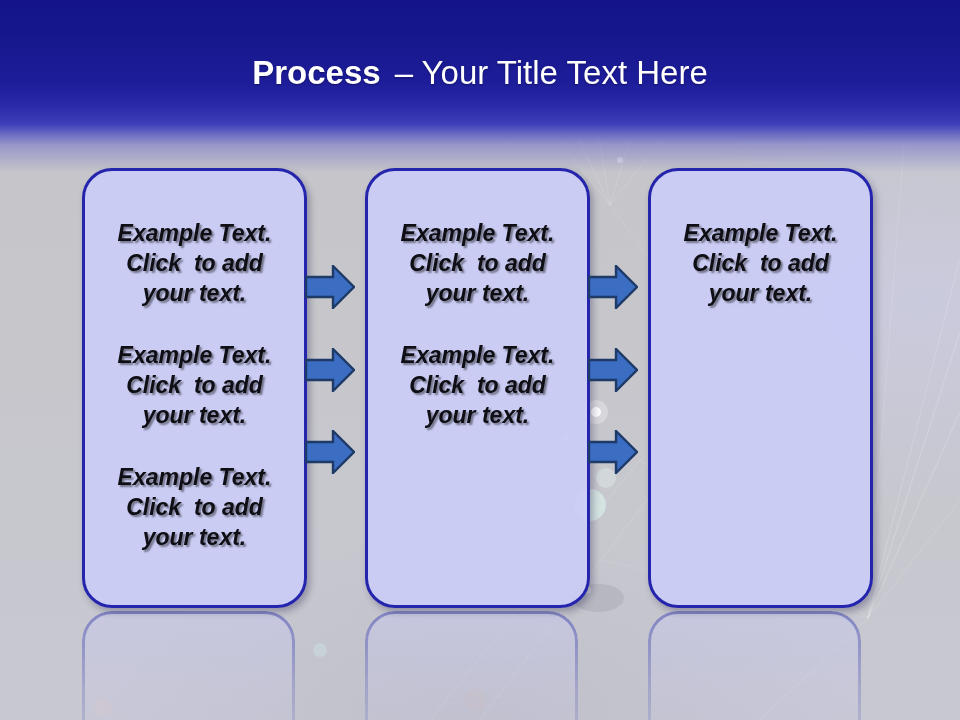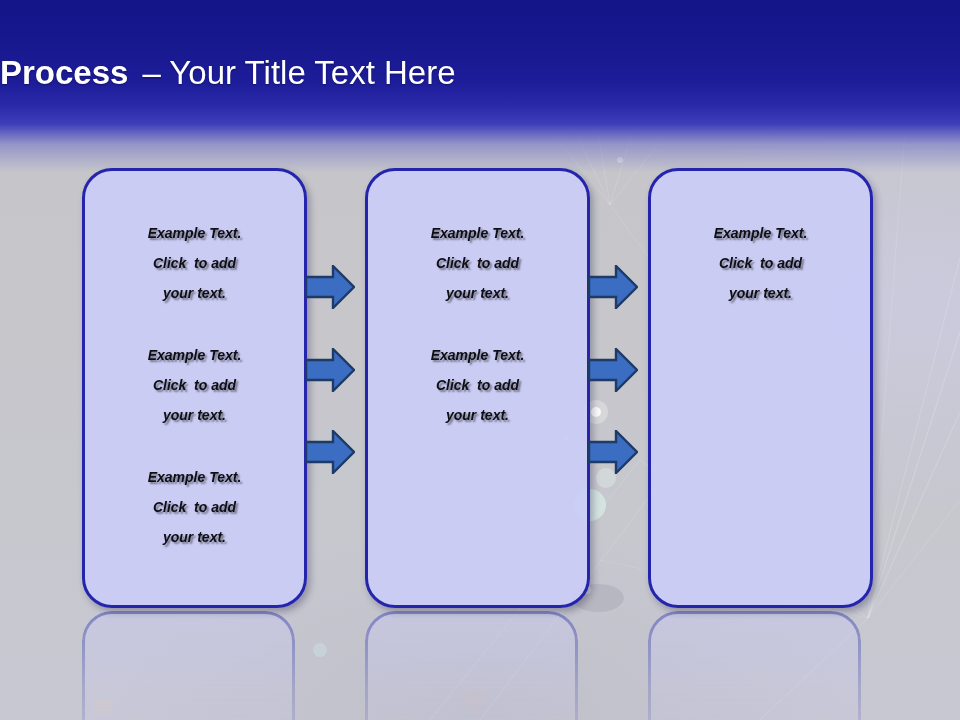--- a/index.html
+++ b/index.html
@@ -15,38 +15,38 @@
   .fx{position:absolute;inset:0;pointer-events:none;}
   
   .header{
     position:absolute;left:0;top:0;width:100%;height:172px;
     background:linear-gradient(180deg,
       #141488 0%, #18188f 28%, #1d1d9a 48%, #2b2baa 62%,
       #3e3eba 72%, rgba(110,110,200,.55) 84%, rgba(198,198,212,0) 100%);
   }
   .title{
     position:absolute;left:0;top:54px;width:100%;
-    text-align:left;color:#ffffff;font-size:33px;line-height:38px;
+    text-align:center;color:#ffffff;font-size:33px;line-height:38px;
     text-shadow:0 1px 2px rgba(0,0,30,.4);
   }
   .title-emphasis{font-weight:700;}
   .title-rest{font-weight:400;margin-left:14px;}
   
   .process-box{
     position:absolute;top:168px;width:207px;height:434px;
     background:rgba(202,204,246,0.93);
     border:3px solid #2424ac;border-radius:30px;
     box-shadow:3px 4px 7px rgba(30,30,70,.32);
     padding:47px 6px 0 6px;box-sizing:content-box;
     width:201px;height:387px;padding-left:9px;padding-right:9px;
   }
   .box-1{left:82px;} .box-2{left:365px;} .box-3{left:648px;}
   .box-para{
     margin:0 0 32px 0;
-    font-size:14px;line-height:30px;font-style:italic;font-weight:700;
+    font-size:23px;line-height:30px;font-style:italic;font-weight:700;
     color:#0e0e14;text-align:center;white-space:pre-wrap;
     text-shadow:2px 2px 2px rgba(0,0,0,.45);
     cursor:text;
   }
   
   .arrow{position:absolute;width:50px;height:44px;}
   .ag1{left:305px;} .ag2{left:588px;}
   .ar1{top:265px;} .ar2{top:348px;} .ar3{top:430px;}
   
   .box-reflection{

